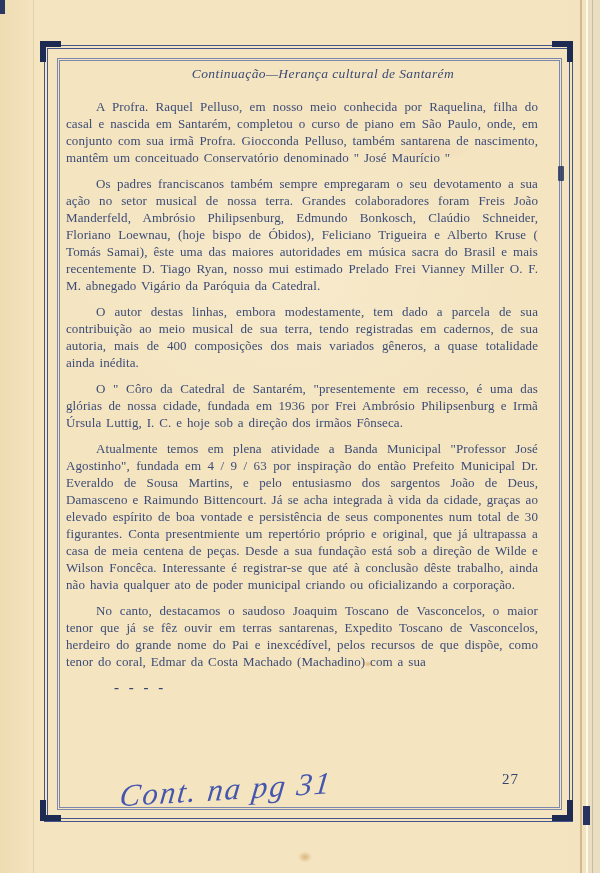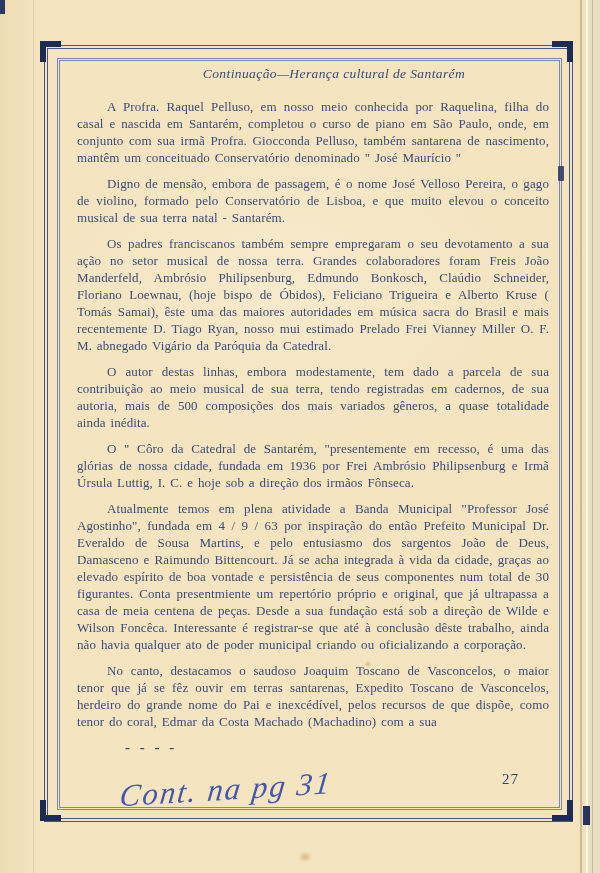--- a/index.html
+++ b/index.html
@@ -34,21 +34,21 @@
     position:absolute; left:57px; top:58px; width:505px; height:752px;
     box-sizing:border-box; border:3px double #7b87ae;
   }
   .corner { position:absolute; width:21px; height:21px; box-sizing:border-box; border-color:#1d2a52; border-style:solid; border-width:0; }
   .corner.tl { left:40px;  top:41px;  border-top-width:6px; border-left-width:6px; }
   .corner.tr { left:552px; top:41px;  border-top-width:6px; border-right-width:6px; }
   .corner.bl { left:40px;  top:800px; border-bottom-width:6px; border-left-width:6px; }
   .corner.br { left:552px; top:800px; border-bottom-width:6px; border-right-width:6px; }
 
   
-  .content { position:absolute; left:77px; top:66px; width:476px; }
+  .content { position:absolute; left:66px; top:66px; width:476px; }
   .page-header {
     font-style:italic; font-size:13.5px; color:#3a4a74;
     text-align:center; padding-left:38px; letter-spacing:.4px;
     margin:0 0 16px 0;
   }
   .content p {
     margin:0 4px 9px 0; text-align:justify; text-indent:30px;
     font-size:13px; line-height:17px; color:#3c4c77;
     word-spacing:1.5px; letter-spacing:.1px;
   }
@@ -82,23 +82,22 @@
 <div class="frame-inner"></div>
 <div class="corner tl"></div>
 <div class="corner tr"></div>
 <div class="corner bl"></div>
 <div class="corner br"></div>
 <div class="ink-blot-right"></div>
 
 <div class="content">
   <div class="page-header">Continuação—Herança cultural de Santarém</div>
   <p>A Profra. Raquel Pelluso, em nosso meio conhecida por Raquelina, filha do casal e nascida em Santarém, completou o curso de piano em São Paulo, onde, em conjunto com sua irmã Profra. Giocconda Pelluso, também santarena de nascimento, mantêm um conceituado Conservatório denominado " José Maurício "</p>
-  <p>Digno de mensão, embora de passagem, é o nome José Velloso Pereira, o gago de violino, formado pelo Conservatório de Lisboa, e que muito elevou o conceito musical de sua terra natal - Santarém.</p>
   <p>Os padres franciscanos também sempre empregaram o seu devotamento a sua ação no setor musical de nossa terra. Grandes colaboradores foram Freis João Manderfeld, Ambrósio Philipsenburg, Edmundo Bonkosch, Claúdio Schneider, Floriano Loewnau, (hoje bispo de Óbidos), Feliciano Trigueira e Alberto Kruse ( Tomás Samai), êste uma das maiores autoridades em música sacra do Brasil e mais recentemente D. Tiago Ryan, nosso mui estimado Prelado Frei Vianney Miller O. F. M. abnegado Vigário da Paróquia da Catedral.</p>
-  <p>O autor destas linhas, embora modestamente, tem dado a parcela de sua contribuição ao meio musical de sua terra, tendo registradas em cadernos, de sua autoria, mais de 500 composições dos mais variados gêneros, a quase totalidade ainda inédita.</p>
+  <p>O autor destas linhas, embora modestamente, tem dado a parcela de sua contribuição ao meio musical de sua terra, tendo registradas em cadernos, de sua autoria, mais de 400 composições dos mais variados gêneros, a quase totalidade ainda inédita.</p>
   <p>O " Côro da Catedral de Santarém, "presentemente em recesso, é uma das glórias de nossa cidade, fundada em 1936 por Frei Ambrósio Philipsenburg e Irmã Úrsula Luttig, I. C. e hoje sob a direção dos irmãos Fônseca.</p>
   <p>Atualmente temos em plena atividade a Banda Municipal "Professor José Agostinho", fundada em 4 / 9 / 63 por inspiração do então Prefeito Municipal Dr. Everaldo de Sousa Martins, e pelo entusiasmo dos sargentos João de Deus, Damasceno e Raimundo Bittencourt. Já se acha integrada à vida da cidade, graças ao elevado espírito de boa vontade e persistência de seus componentes num total de 30 figurantes. Conta presentmiente um repertório próprio e original, que já ultrapassa a casa de meia centena de peças. Desde a sua fundação está sob a direção de Wilde e Wilson Foncêca. Interessante é registrar-se que até à conclusão dêste trabalho, ainda não havia qualquer ato de poder municipal criando ou oficializando a corporação.</p>
   <p>No canto, destacamos o saudoso Joaquim Toscano de Vasconcelos, o maior tenor que já se fêz ouvir em terras santarenas, Expedito Toscano de Vasconcelos, herdeiro do grande nome do Pai e inexcédível, pelos recursos de que dispõe, como tenor do coral, Edmar da Costa Machado (Machadino) com a sua</p>
   <div class="end-dashes">- - - -</div>
 </div>
 
 <div class="page-number">27</div>
 
 <div class="handwritten-note">Cont. na pg 31</div>
 

